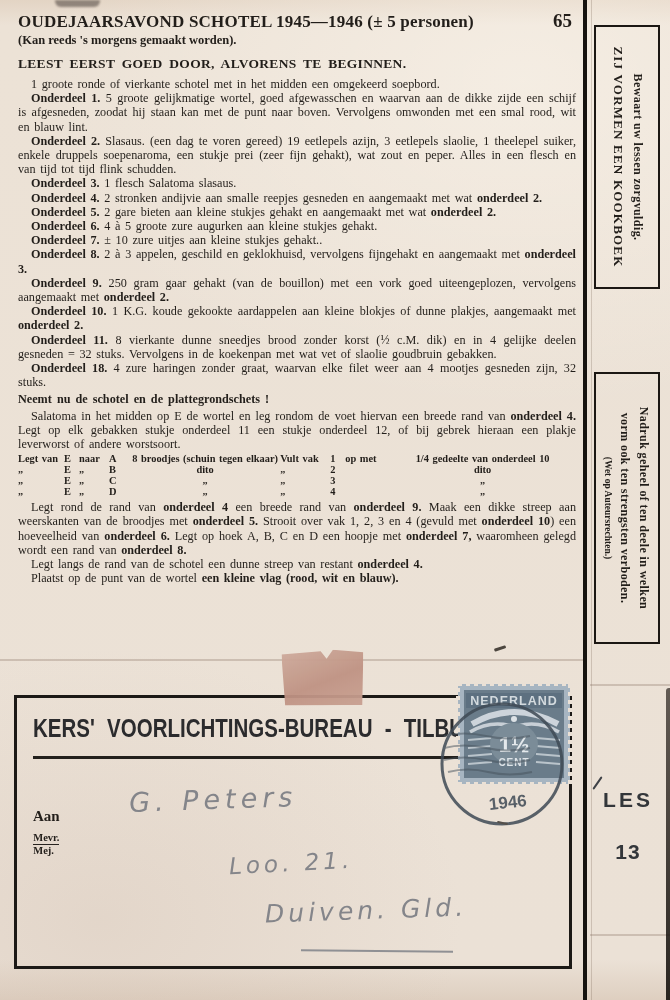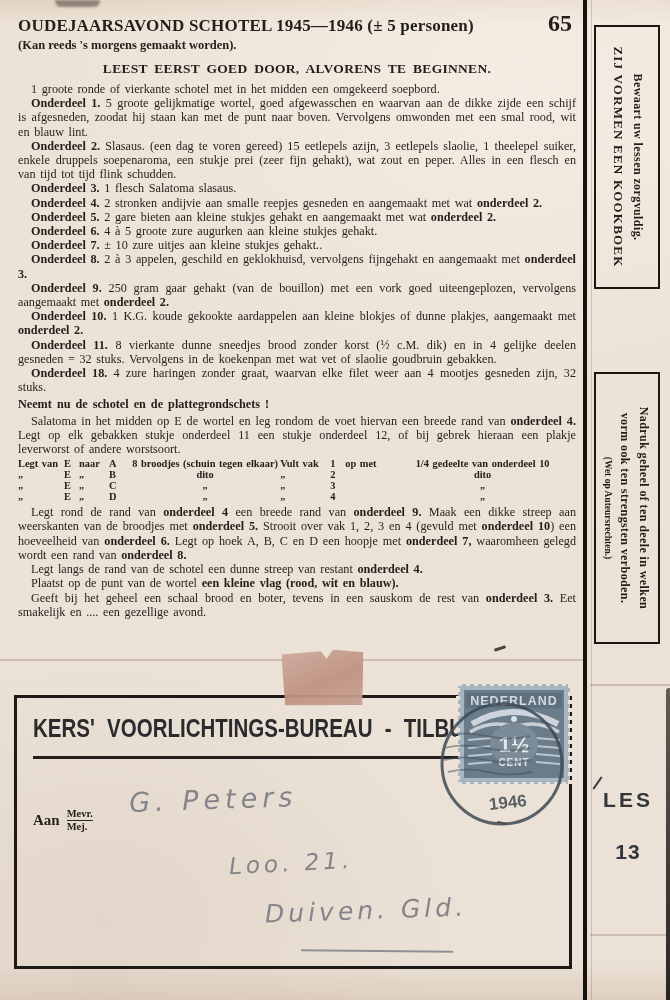--- a/index.html
+++ b/index.html
@@ -8,23 +8,23 @@
     font-family:"Liberation Serif","DejaVu Serif",serif;color:#221e1a;
     background:
       radial-gradient(120% 55% at 78% 8%, rgba(255,250,242,0.45), transparent 60%),
       radial-gradient(90% 45% at 15% 92%, rgba(205,185,170,0.28), transparent 60%),
       linear-gradient(180deg,#e3d4c4 0%,#ece2d6 2.5%,#ebe1d6 96%,#decfc0 100%);
   }
   
   .main-col{position:absolute;left:18px;top:10px;width:558px;}
   .title-row{display:flex;justify-content:space-between;align-items:baseline;gap:12px;}
   .doc-title{font-size:17px;font-weight:700;margin:0;white-space:nowrap;letter-spacing:.2px;}
-  .page-num{font-size:24px;font-weight:700;padding-right:4px;}
+  .page-num{font-size:19px;font-weight:700;padding-right:4px;}
   .subtitle{font-size:12.5px;font-weight:700;margin-top:1px;}
-  .lead-heading{text-align:center;font-weight:700;font-size:13.5px;margin:8px 0 5px;word-spacing:3px;letter-spacing:.3px;}
+  .lead-heading{font-weight:700;font-size:13.5px;margin:8px 0 5px;word-spacing:3px;letter-spacing:.3px;}
   #recipe-body{font-size:12.2px;line-height:14.2px;text-align:justify;word-spacing:1.6px;}
   .body-p{margin:0;text-indent:13px;}
   .body-p b{font-weight:700;}
   .center-head{margin:3px 0 2px;text-align:left;font-weight:700;text-indent:0;word-spacing:2px;}
   .mini-tables{display:flex;font-size:10.4px;font-weight:700;line-height:11px;margin:2px 0 3px;text-align:left;word-spacing:1px;}
   .mini-table.left{width:47%;}
   .mini-table.right{width:53%;}
   .mt-row{display:flex;}
   .mt-cell{text-align:left;white-space:nowrap;}
   .mini-table.left .c0{width:46px;}
@@ -50,21 +50,21 @@
   .les{position:absolute;left:596px;width:64px;text-align:center;
        font-family:"Liberation Sans","DejaVu Sans",sans-serif;font-weight:700;color:#33363a;}
   #les-label{top:788px;font-size:21px;letter-spacing:3px;}
   #les-num{top:840px;font-size:21px;letter-spacing:1px;}
   
   .addr-box{position:absolute;left:14px;top:695px;width:552px;height:268px;border:3px solid #1c1916;}
   .bureau{position:absolute;left:16px;top:16px;font-family:"Liberation Sans","DejaVu Sans",sans-serif;
           font-weight:700;font-size:25px;color:#2b2b2d;white-space:nowrap;word-spacing:8px;
           transform:scaleX(.82);transform-origin:left;}
   .bureau-rule{position:absolute;left:16px;top:58px;width:506px;height:3px;background:#23201c;}
-  .aan-row{position:absolute;left:16px;top:110px;display:flex;align-items:center;gap:7px;}
+  .aan-row{position:absolute;left:16px;top:110px;display:flex;align-items:center;gap:7px;flex-direction:column;}
   .aan{font-size:15px;font-weight:700;}
   .frac{font-size:10.5px;font-weight:700;line-height:11px;}
   .frac .top{border-bottom:1.3px solid #27231f;padding-bottom:1px;}
   .hand{position:absolute;font-family:"DejaVu Sans",sans-serif;font-style:italic;color:#84858a;white-space:nowrap;}
   #hand-name{left:112px;top:86px;font-size:27px;letter-spacing:5px;transform:rotate(-2deg);}
   #hand-street{left:212px;top:152px;font-size:23px;letter-spacing:4px;transform:rotate(-3deg);}
   #hand-city{left:248px;top:198px;font-size:25px;letter-spacing:4px;transform:rotate(-2deg);}
   .hand-underline{position:absolute;left:284px;top:252px;width:152px;height:2px;background:#8f9094;transform:rotate(.6deg);}
   
   .tape{position:absolute;left:282px;top:650px;width:82px;height:56px;
@@ -96,21 +96,21 @@
   <div class="main-col">
     <div class="title-row">
       <h1 class="doc-title">OUDEJAARSAVOND SCHOTEL 1945—1946 (± 5 personen)</h1>
       <div class="page-num">65</div>
     </div>
     <div class="subtitle">(Kan reeds 's morgens gemaakt worden).</div>
     <div class="lead-heading">LEEST EERST GOED DOOR, ALVORENS TE BEGINNEN.</div>
     <div id="recipe-body">
         <p class="body-p"><span>1 groote ronde of vierkante schotel met in het midden een omgekeerd soepbord.</span></p>
         <p class="body-p"><b>Onderdeel 1.</b><span>  5 groote gelijkmatige wortel, goed afgewasschen en waarvan aan de dikke zijde een schijf is afgesneden, zoodat hij staan kan met de punt naar boven. Vervolgens omwonden met een smal rood, wit en blauw lint.</span></p>
-        <p class="body-p"><b>Onderdeel 2.</b><span>  Slasaus. (een dag te voren gereed) 15 eetlepels azijn, 3 eetlepels slaolie, 1 theelepel suiker, enkele druppels soepenaroma, een stukje prei (zeer fijn gehakt), wat zout en peper. Alles in een flesch en van tijd tot tijd flink schudden.</span></p>
+        <p class="body-p"><b>Onderdeel 2.</b><span>  Slasaus. (een dag te voren gereed) 19 eetlepels azijn, 3 eetlepels slaolie, 1 theelepel suiker, enkele druppels soepenaroma, een stukje prei (zeer fijn gehakt), wat zout en peper. Alles in een flesch en van tijd tot tijd flink schudden.</span></p>
         <p class="body-p"><b>Onderdeel 3.</b><span>  1 flesch Salatoma slasaus.</span></p>
         <p class="body-p"><b>Onderdeel 4.</b><span>  2 stronken andijvie aan smalle reepjes gesneden en aangemaakt met wat </span><b>onderdeel 2.</b></p>
         <p class="body-p"><b>Onderdeel 5.</b><span>  2 gare bieten aan kleine stukjes gehakt en aangemaakt met wat </span><b>onderdeel 2.</b></p>
         <p class="body-p"><b>Onderdeel 6.</b><span>  4 à 5 groote zure augurken aan kleine stukjes gehakt.</span></p>
         <p class="body-p"><b>Onderdeel 7.</b><span>  ± 10 zure uitjes aan kleine stukjes gehakt..</span></p>
         <p class="body-p"><b>Onderdeel 8.</b><span>  2 à 3 appelen, geschild en geklokhuisd, vervolgens fijngehakt en aangemaakt met </span><b>onderdeel 3.</b></p>
         <p class="body-p"><b>Onderdeel 9.</b><span>  250 gram gaar gehakt (van de bouillon) met een vork goed uiteengeplozen, vervolgens aangemaakt met </span><b>onderdeel 2.</b></p>
         <p class="body-p"><b>Onderdeel 10.</b><span>  1 K.G. koude gekookte aardappelen aan kleine blokjes of dunne plakjes, aangemaakt met </span><b>onderdeel 2.</b></p>
         <p class="body-p"><b>Onderdeel 11.</b><span>  8 vierkante dunne sneedjes brood zonder korst (½ c.M. dik) en in 4 gelijke deelen gesneden = 32 stuks. Vervolgens in de koekenpan met wat vet of slaolie goudbruin gebakken.</span></p>
         <p class="body-p"><b>Onderdeel 18.</b><span>  4 zure haringen zonder graat, waarvan elke filet weer aan 4 mootjes gesneden zijn, 32 stuks.</span></p>
@@ -170,21 +170,20 @@
               <span class="mt-cell c0">„</span>
               <span class="mt-cell c1">4</span>
               <span class="mt-cell c2"></span>
               <span class="mt-cell c3 last">„</span>
             </div>
           </div>
         </div>
         <p class="body-p"><span>Legt rond de rand van </span><b>onderdeel 4</b><span> een breede rand van </span><b>onderdeel 9.</b><span> Maak een dikke streep aan weerskanten van de broodjes met </span><b>onderdeel 5.</b><span> Strooit over vak 1, 2, 3 en 4 (gevuld met </span><b>onderdeel 10</b><span>) een hoeveelheid van </span><b>onderdeel 6.</b><span> Legt op hoek A, B, C en D een hoopje met </span><b>onderdeel 7,</b><span> waaromheen gelegd wordt een rand van </span><b>onderdeel 8.</b></p>
         <p class="body-p"><span>Legt langs de rand van de schotel een dunne streep van restant </span><b>onderdeel 4.</b></p>
         <p class="body-p"><span>Plaatst op de punt van de wortel </span><b>een kleine vlag</b><span> </span><b>(rood, wit en blauw).</b></p>
-        <p class="body-p"><span>Geeft bij het geheel een schaal brood en boter, tevens in een sauskom de rest van </span><b>onderdeel 3.</b><span>  Eet smakelijk en .... een gezellige avond.</span></p>
       </div>
   </div>
 
   <div class="v-rule"></div>
   <div class="v-rule2"></div>
 
   <div class="vbox" id="vbox-keep">
     <div class="vbox-inner">
       <div class="vline-sm">Bewaart uw lessen zorgvuldig.</div>
       <div class="vline-lg">ZIJ VORMEN EEN KOOKBOEK</div>

